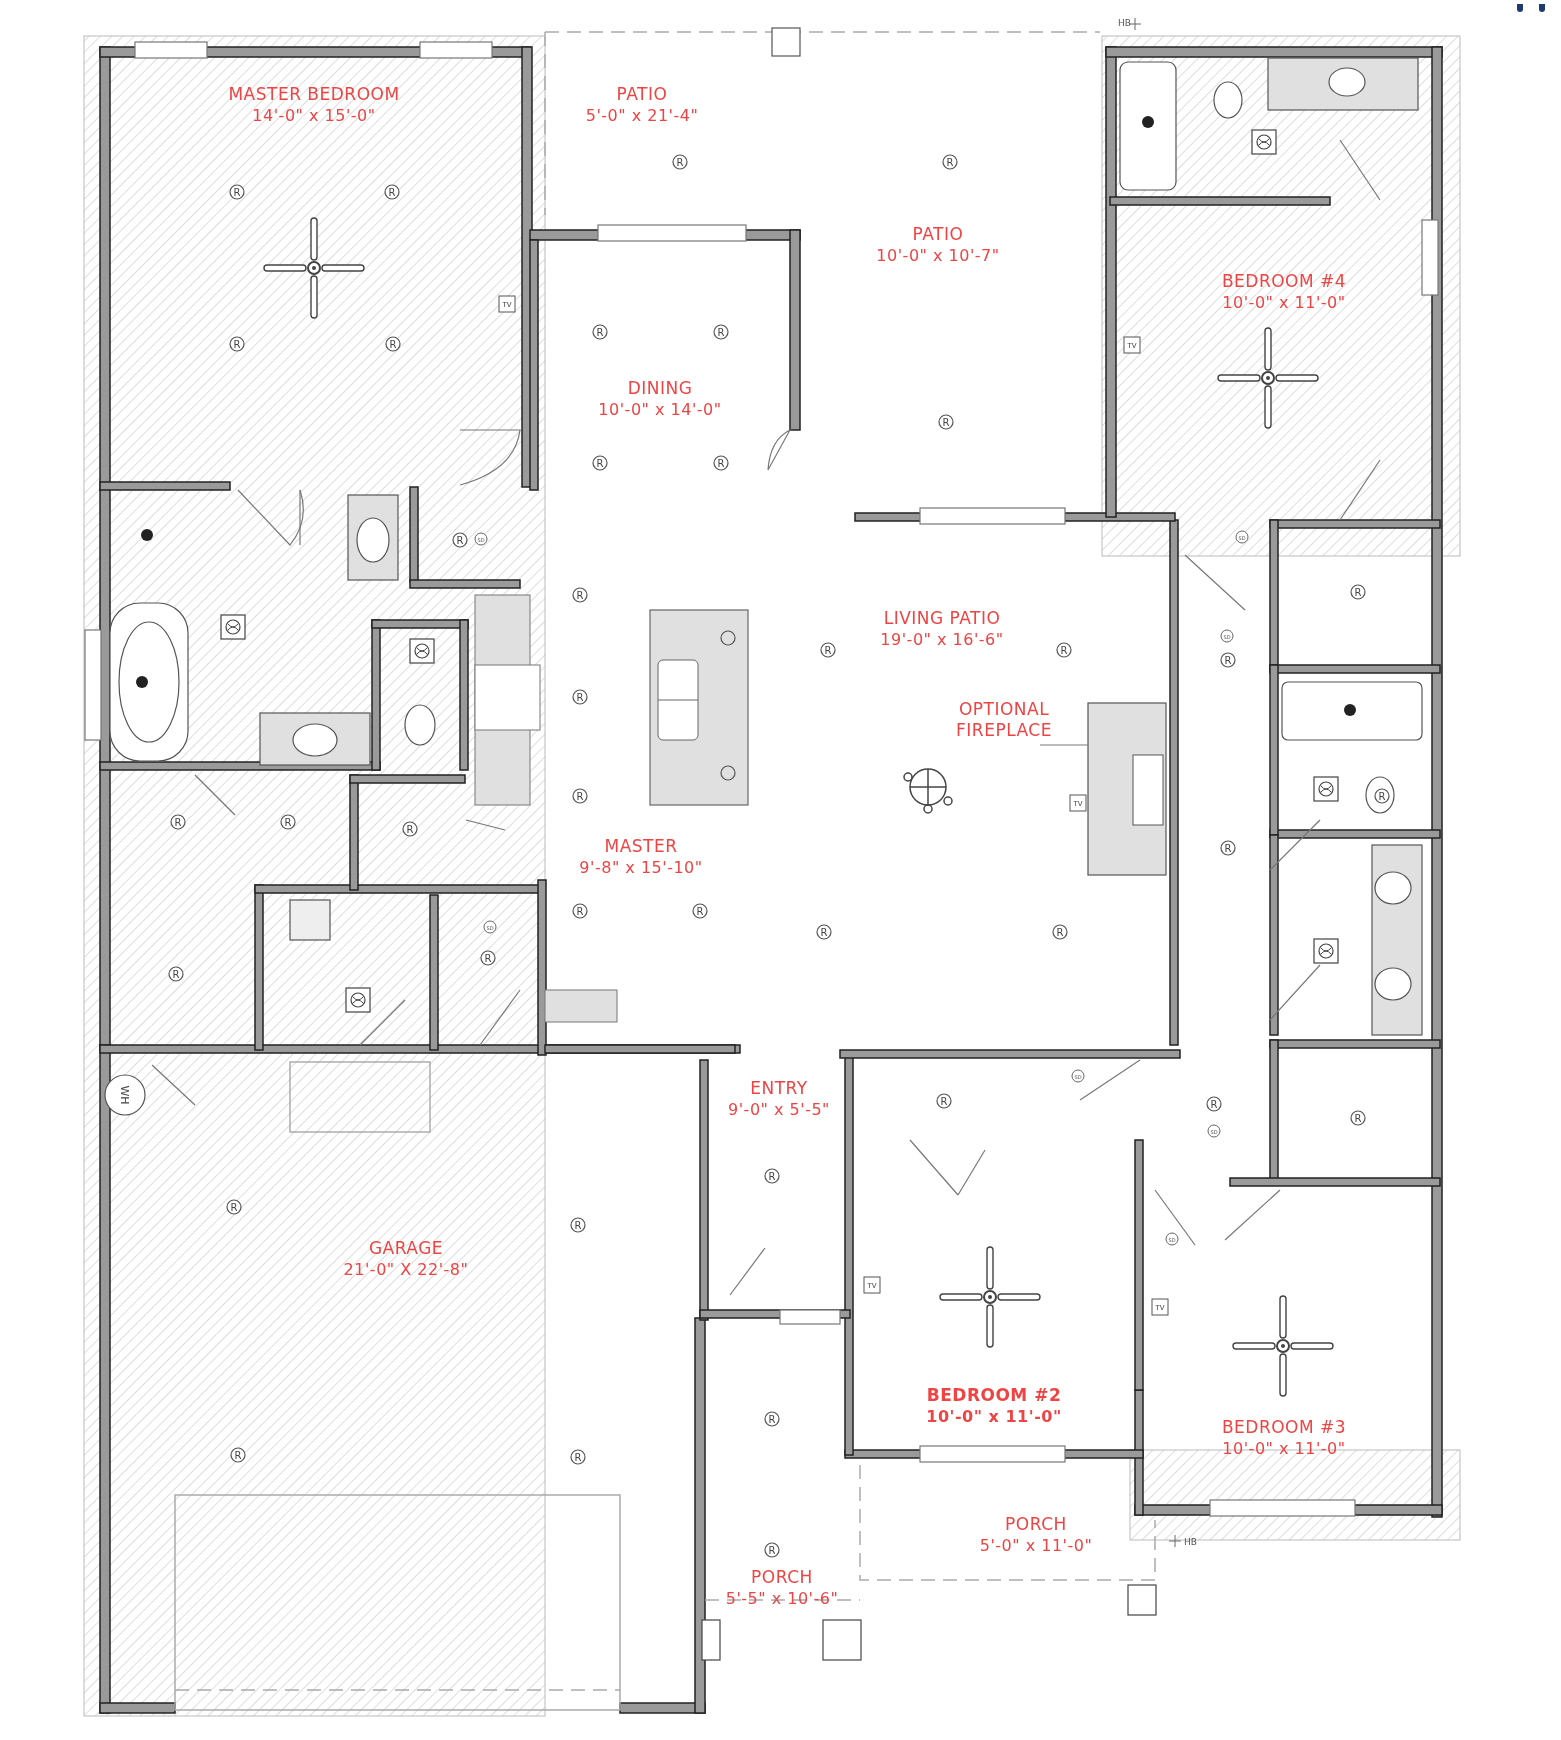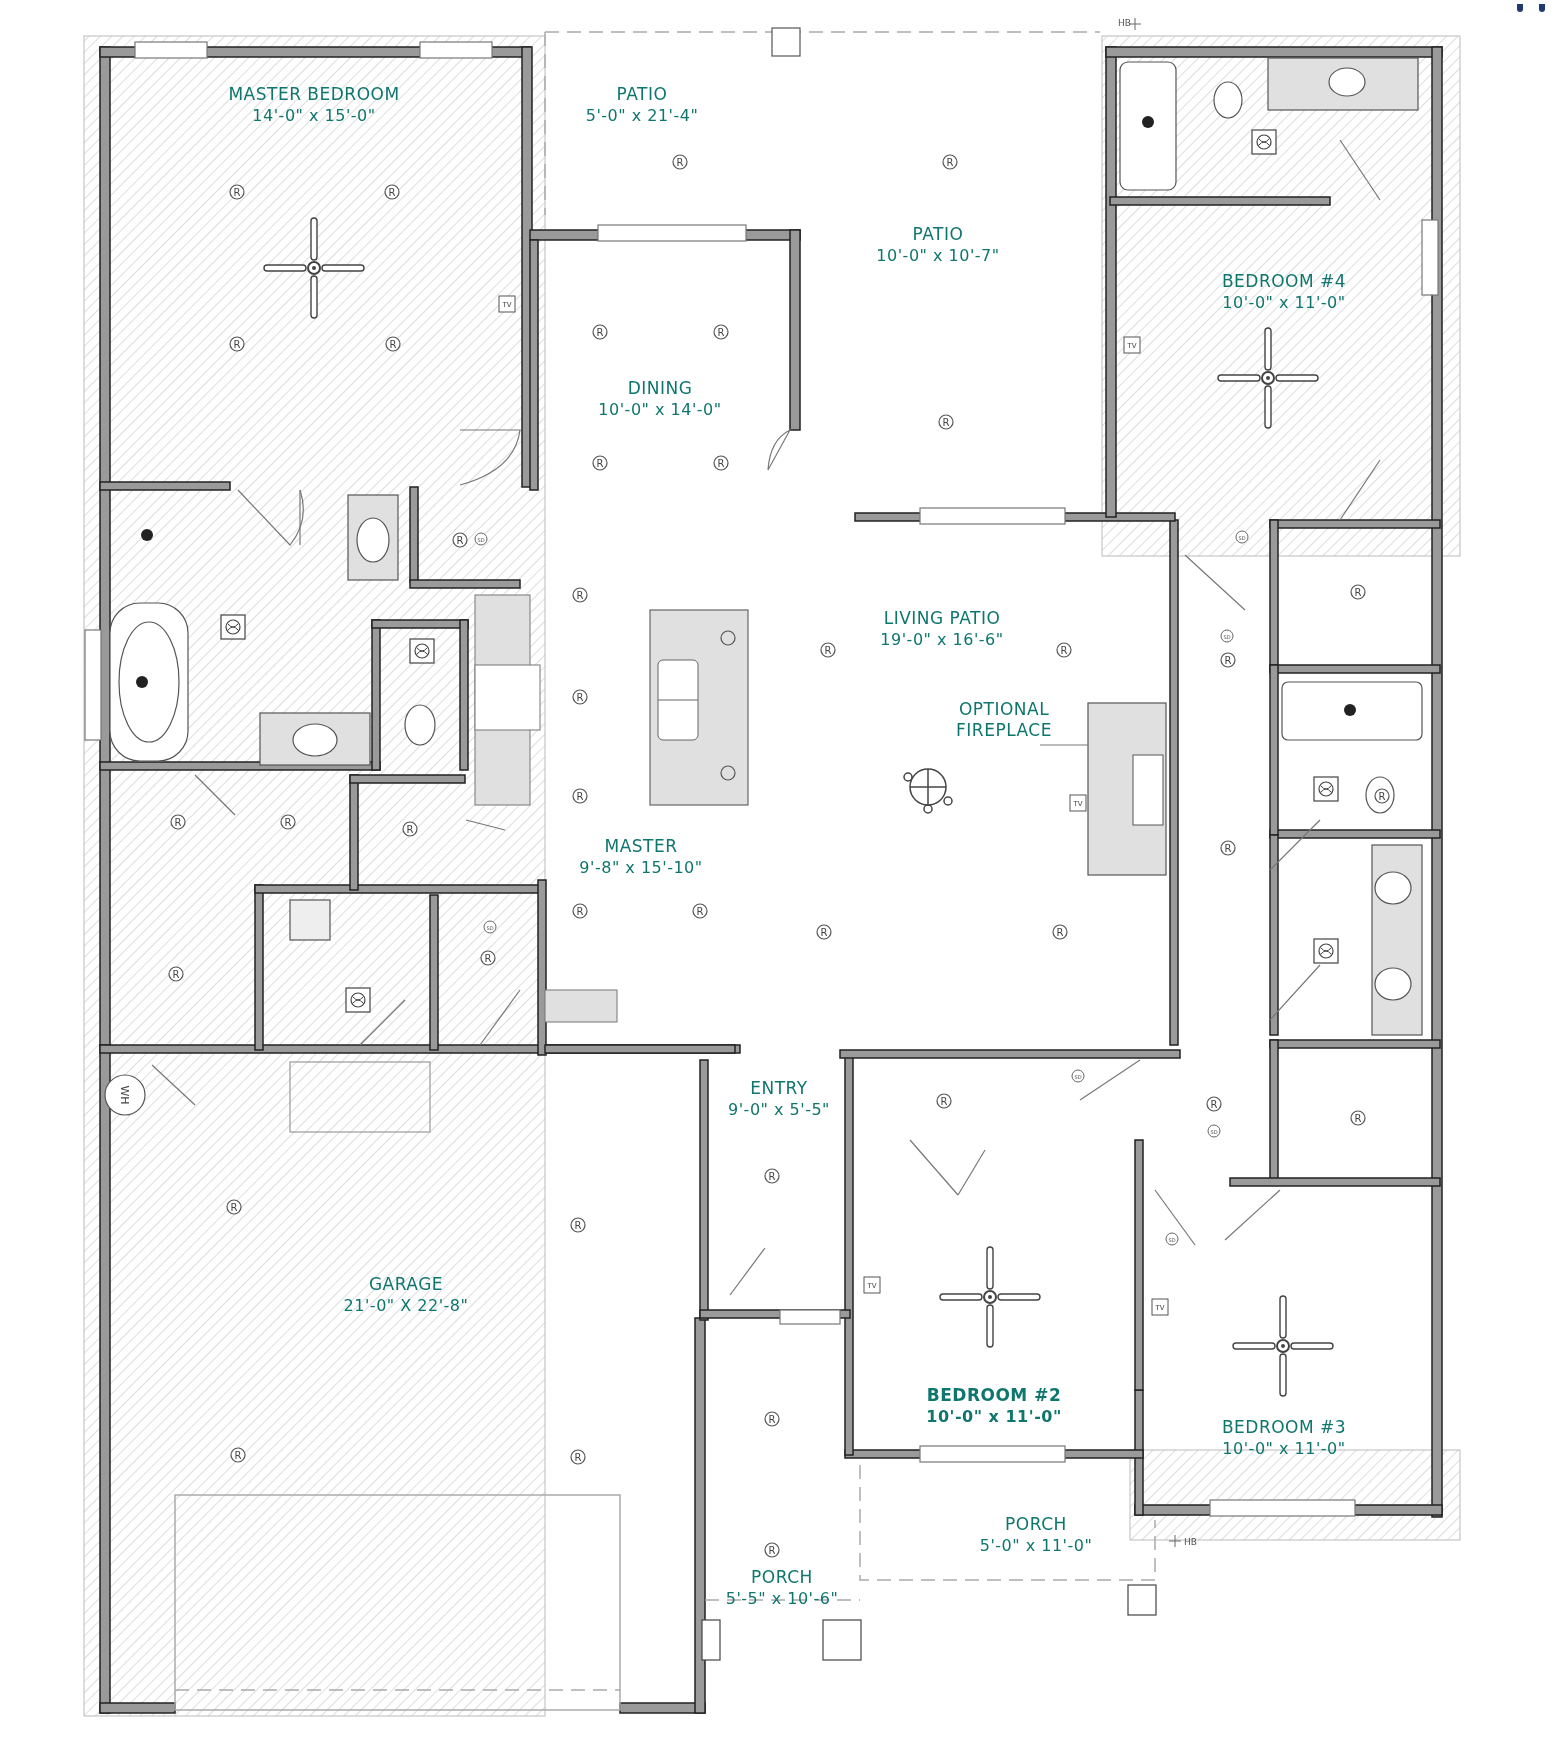--- a/index.html
+++ b/index.html
@@ -1,18 +1,18 @@
 <!DOCTYPE html>
 <html><head>
 <meta charset="utf-8">
 <style>
   html,body{margin:0;padding:0;background:#fff;}
   body{width:1561px;height:1740px;position:relative;overflow:hidden;font-family:"DejaVu Sans",sans-serif;}
   #plan{position:absolute;left:0;top:0;width:1561px;height:1740px;}
-  .lbl{position:absolute;text-align:center;color:#0f766e;font-family:"DejaVu Sans",sans-serif;font-size:17px;line-height:21px;letter-spacing:0.5px;transform:translateX(-50%);white-space:nowrap;}
+  .lbl{position:absolute;text-align:center;color:#ef4444;font-family:"DejaVu Sans",sans-serif;font-size:17px;line-height:21px;letter-spacing:0.5px;transform:translateX(-50%);white-space:nowrap;}
   .lbl .n{display:block;}
   .lbl .d{display:block;font-size:16px;}
   .corner{position:absolute;top:4px;right:10px;width:40px;height:10px;}
   .corner span{position:absolute;top:0;width:6px;height:8px;background:#1e3a6e;border-radius:0 0 3px 3px;}
 </style>
 </head>
 <body>
 
 <svg id="plan" viewBox="0 0 1561 1740" xmlns="http://www.w3.org/2000/svg">
   <defs>
@@ -343,21 +343,21 @@
   <span class="n">FIREPLACE</span>
 </div>
 <div class="lbl" style="left:641px;top:836px;">
   <span class="n">MASTER</span>
   <span class="d">9'-8" x 15'-10"</span>
 </div>
 <div class="lbl" style="left:779px;top:1078px;">
   <span class="n">ENTRY</span>
   <span class="d">9'-0" x 5'-5"</span>
 </div>
-<div class="lbl" style="left:406px;top:1274px;">
+<div class="lbl" style="left:406px;top:1238px;">
   <span class="n">GARAGE</span>
   <span class="d">21'-0" X 22'-8"</span>
 </div>
 <div class="lbl" style="left:994px;top:1385px;font-weight:bold;">
   <span class="n">BEDROOM #2</span>
   <span class="d">10'-0" x 11'-0"</span>
 </div>
 <div class="lbl" style="left:1284px;top:1417px;">
   <span class="n">BEDROOM #3</span>
   <span class="d">10'-0" x 11'-0"</span>

